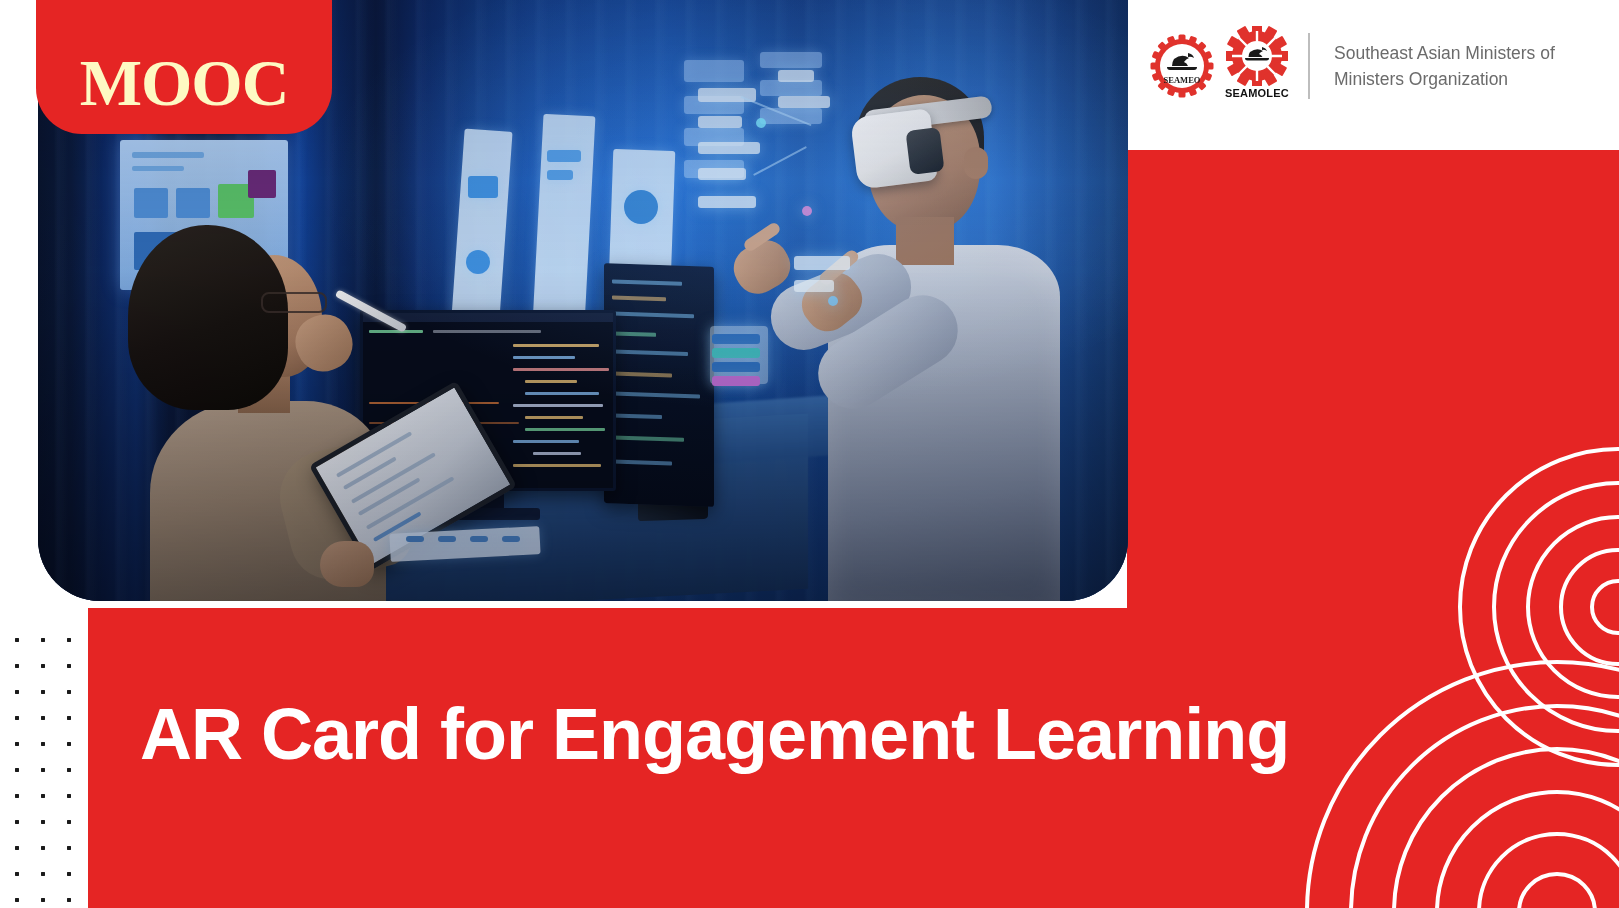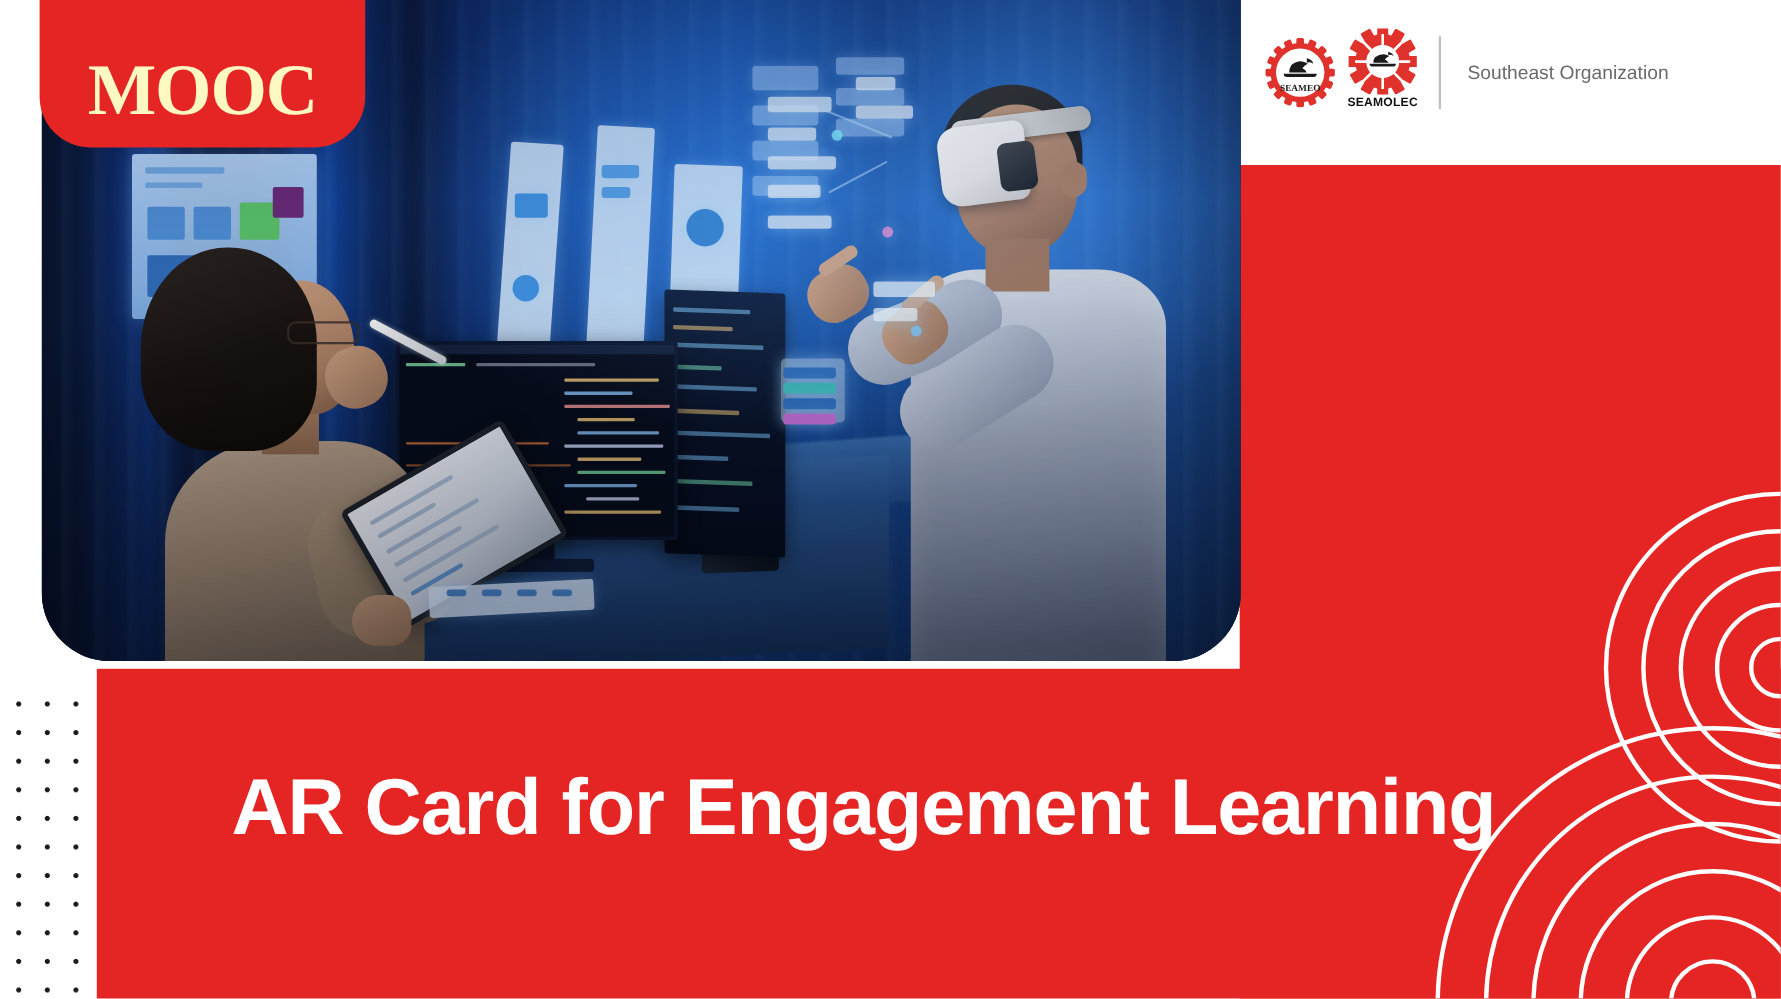--- a/index.html
+++ b/index.html
@@ -390,21 +390,20 @@
     font-family: "Liberation Sans", sans-serif;
     white-space: nowrap;
   }
 
   
   .course-title {
     position: absolute;
     left: 140px;
     top: 648px;
     width: 1290px;
-    text-align: center;
     color: #ffffff;
     font-family: "Liberation Sans", sans-serif;
     font-weight: 700;
     font-size: 72px;
     line-height: 1.08;
     letter-spacing: -1px;
   }
 </style>
 </head>
 <body>
@@ -642,19 +641,20 @@
           <path d="M24 26 q7 -5 13 -1 q-2.5 1 -4 3 q2.5 1 3.5 3 h-14 q0 -3 1.5 -5 z"></path>
           <path d="M36 21 q4 1 5 4 q-2.5 -1.6 -5 -1 z"></path>
         </g>
       </svg>
       <span class="wordmark">SEAMOLEC</span>
     </div>
 
     <div class="logo-divider"></div>
 
     <div class="logo-words">
-      <div>Southeast Organization</div>
+      <div>Southeast Asian Ministers of</div>
+      <div>Ministers Organization</div>
     </div>
   </div>
 
   <h1 class="course-title">AR Card for Engagement Learning</h1>
 
 </div>
 
 </body></html>

